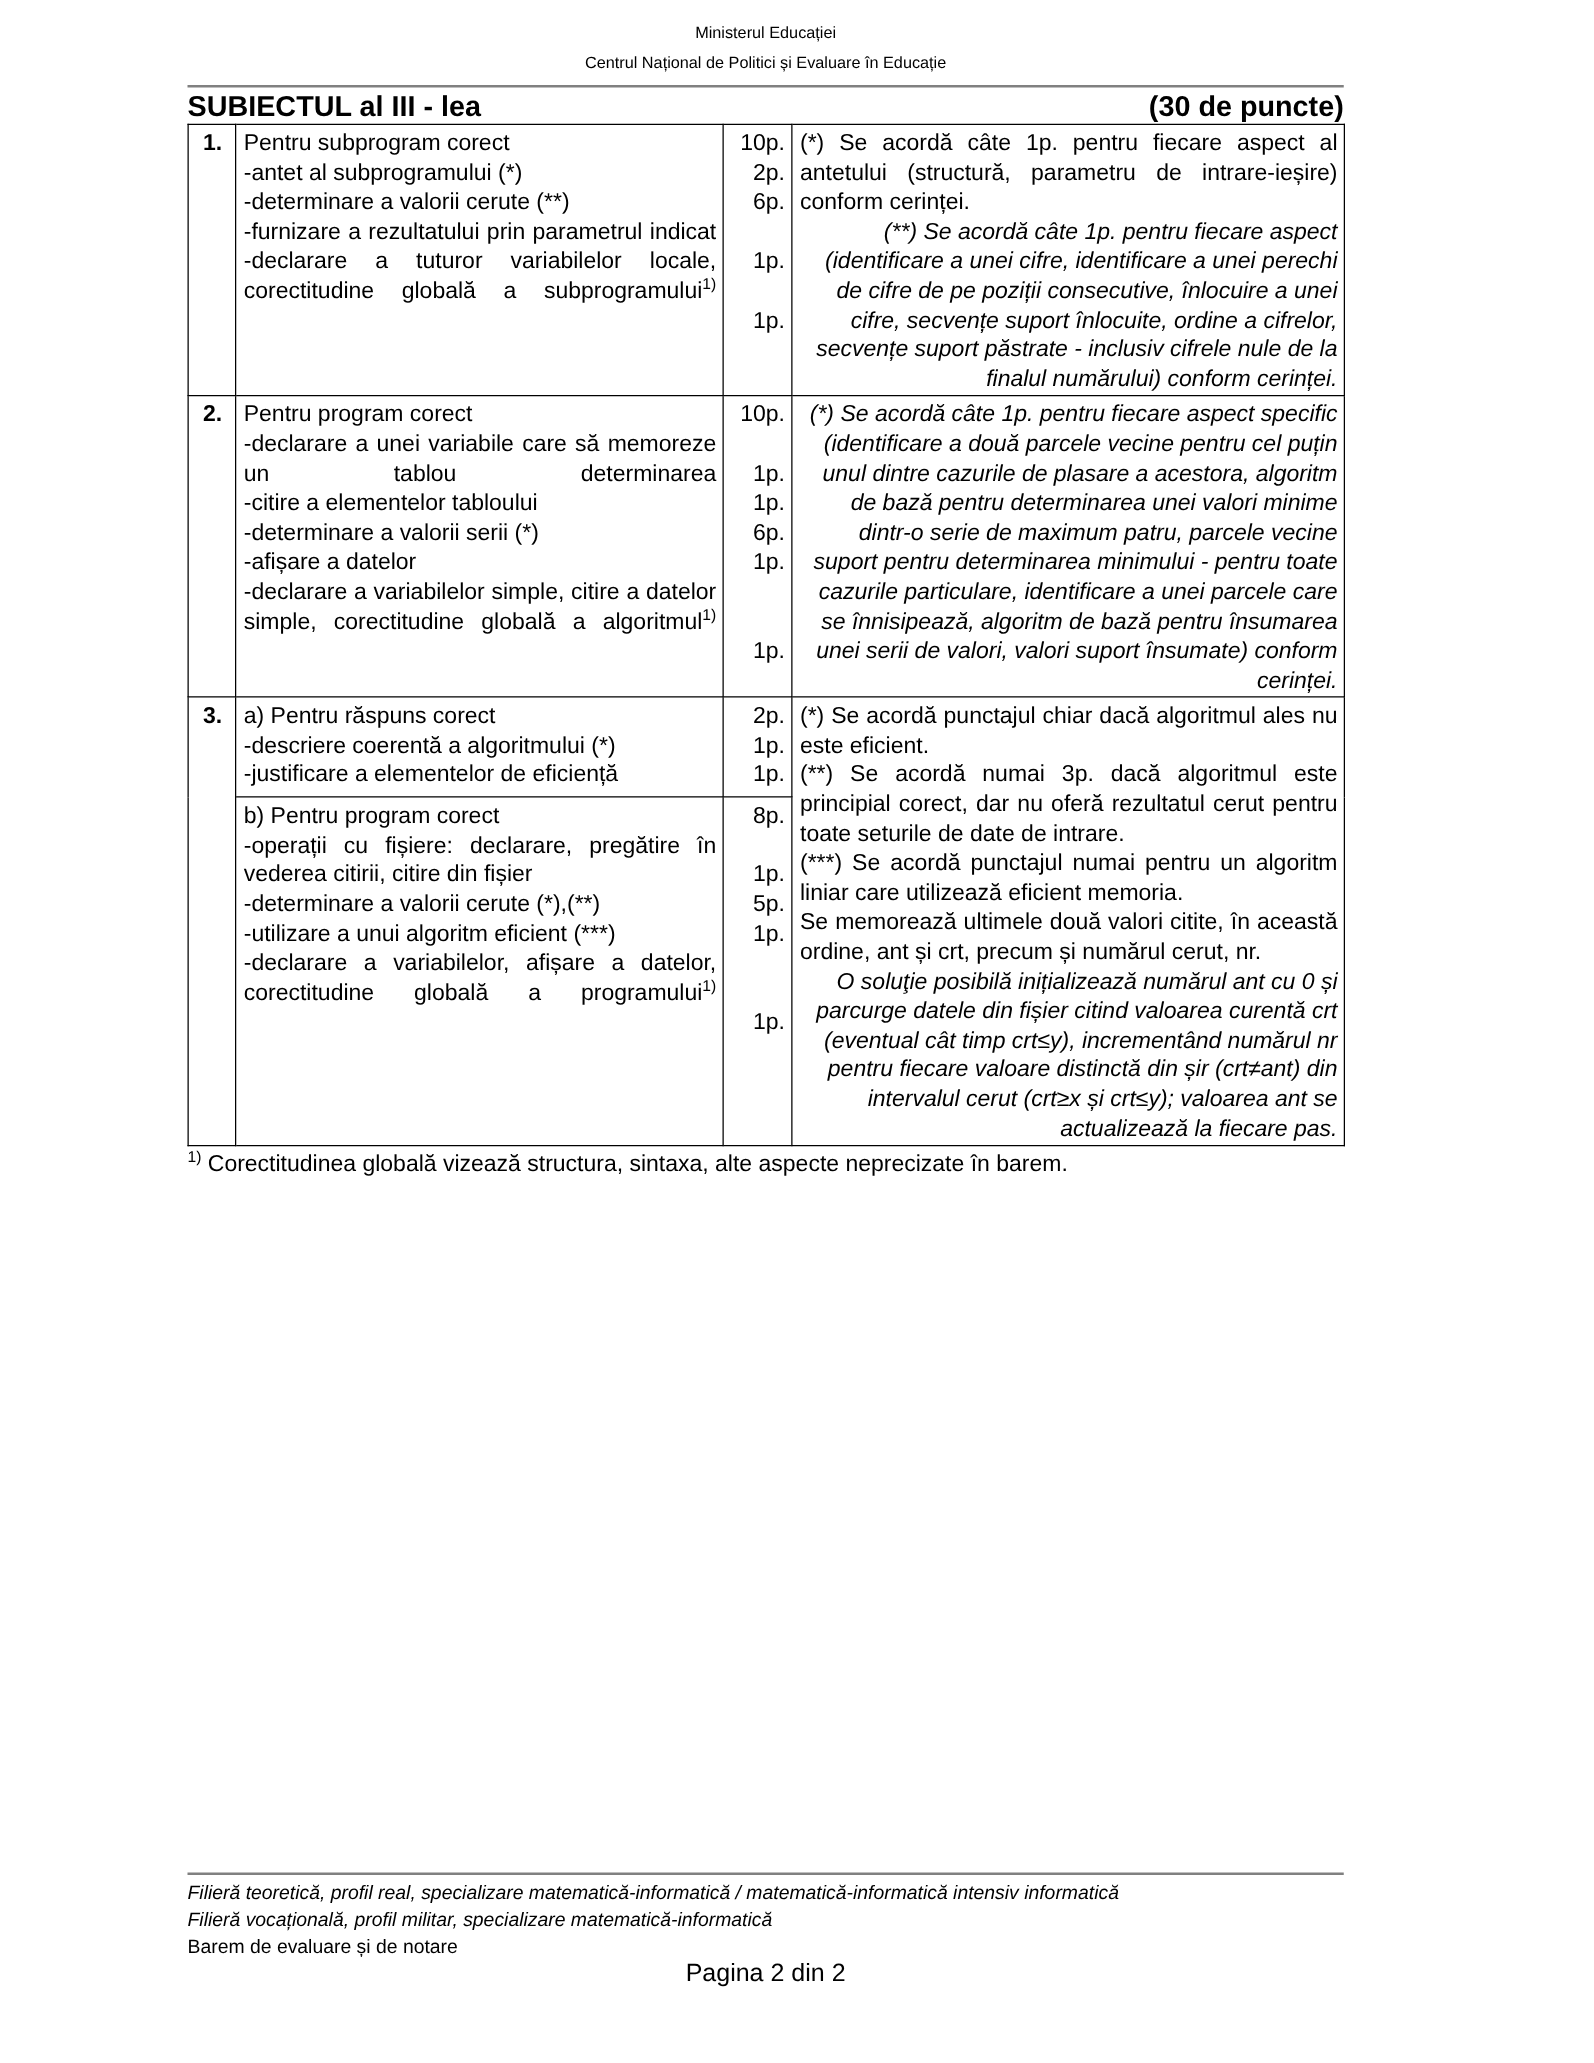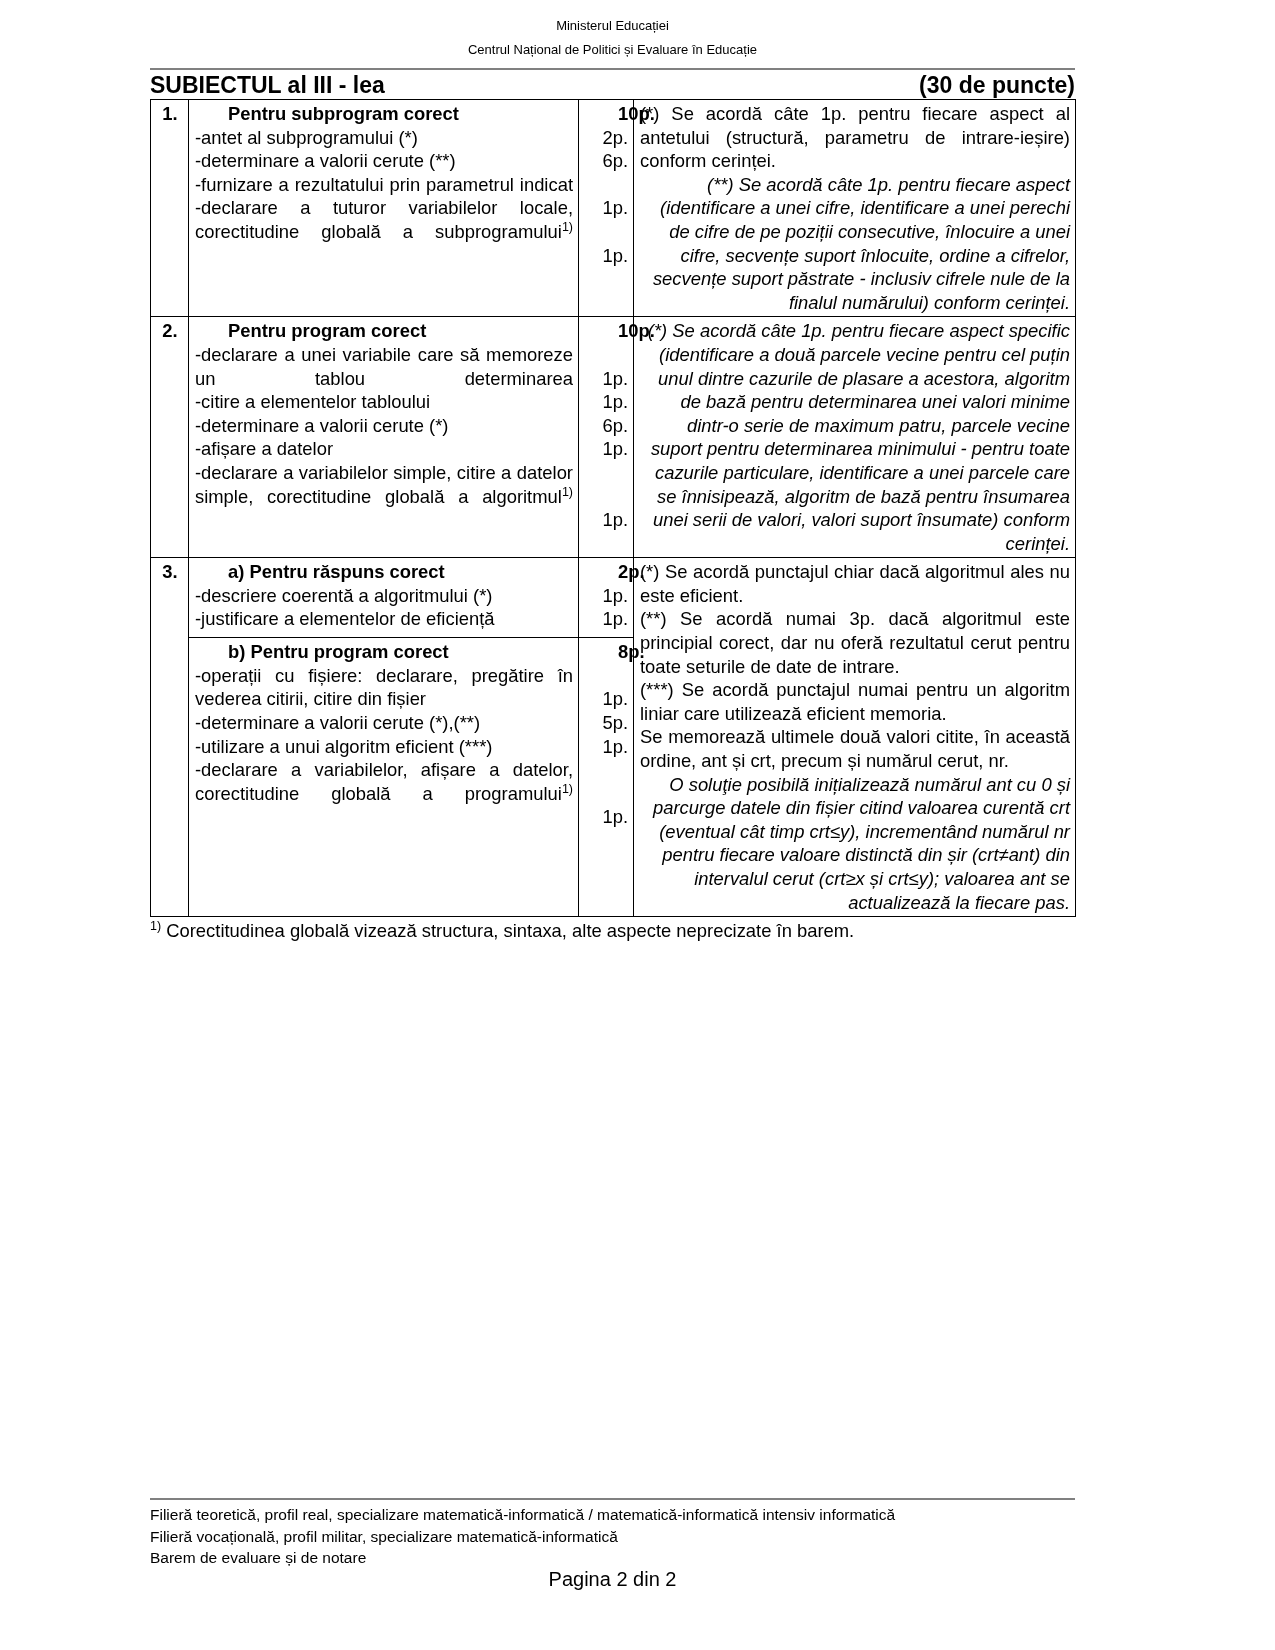--- a/index.html
+++ b/index.html
@@ -92,21 +92,21 @@
   }
   td.pts {
     text-align: right;
     padding-right: 6px;
     white-space: nowrap;
   }
   td.note {
     text-align: justify;
     text-justify: inter-word;
   }
-  td.crit .hd, td.pts .hd { font-weight: bold; margin-left: 33px; }
+  td.crit .hd, td.pts .hd { font-weight: normal; }
 
   .line { display: block; }
   .jlines p {
     margin: 0;
     text-align: justify;
     text-justify: inter-word;
   }
   .jlines p.last { text-align: right; font-style: italic; }
 
   sup.fn {
@@ -144,21 +144,21 @@
     left: 150px;
     top: 1504px;
     width: 925px;
     font-size: 15.5px;
     line-height: 21.5px;
   }
   .footer-row1 {
     display: flex;
     justify-content: space-between;
   }
-  .footer .ital { }
+  .footer .ital { font-style: italic; }
   .footer .pagenum {
     text-align: center;
     font-size: 20px;
   }
 </style>
 </head>
 <body>
 
 <div class="page">
 
@@ -211,21 +211,21 @@
       </tr>
 
       <tr>
         <td class="num">2.</td>
         <td class="crit">
           <div class="hd">Pentru program corect</div>
           <div>
               <span class="just-line" style="display:block;"><span>-declarare a unei variabile care să memoreze un tablou determinarea</span></span>
             </div>
           <div>-citire a elementelor tabloului</div>
-          <div>-determinare a valorii cerute (*)</div>
+          <div>-determinare a valorii serii (*)</div>
           <div>-afișare a datelor</div>
           <div>
               <span class="just-line" style="display:block;"><span>-declarare a variabilelor simple, citire a datelor simple, corectitudine globală a algoritmul</span><sup class="fn">1)</sup></span>
             </div>
         </td>
         <td class="pts">
           <span class="line hd">10p.</span>
           <span class="line">&nbsp;</span>
           <span class="line">1p.</span>
           <span class="line">1p.</span>

